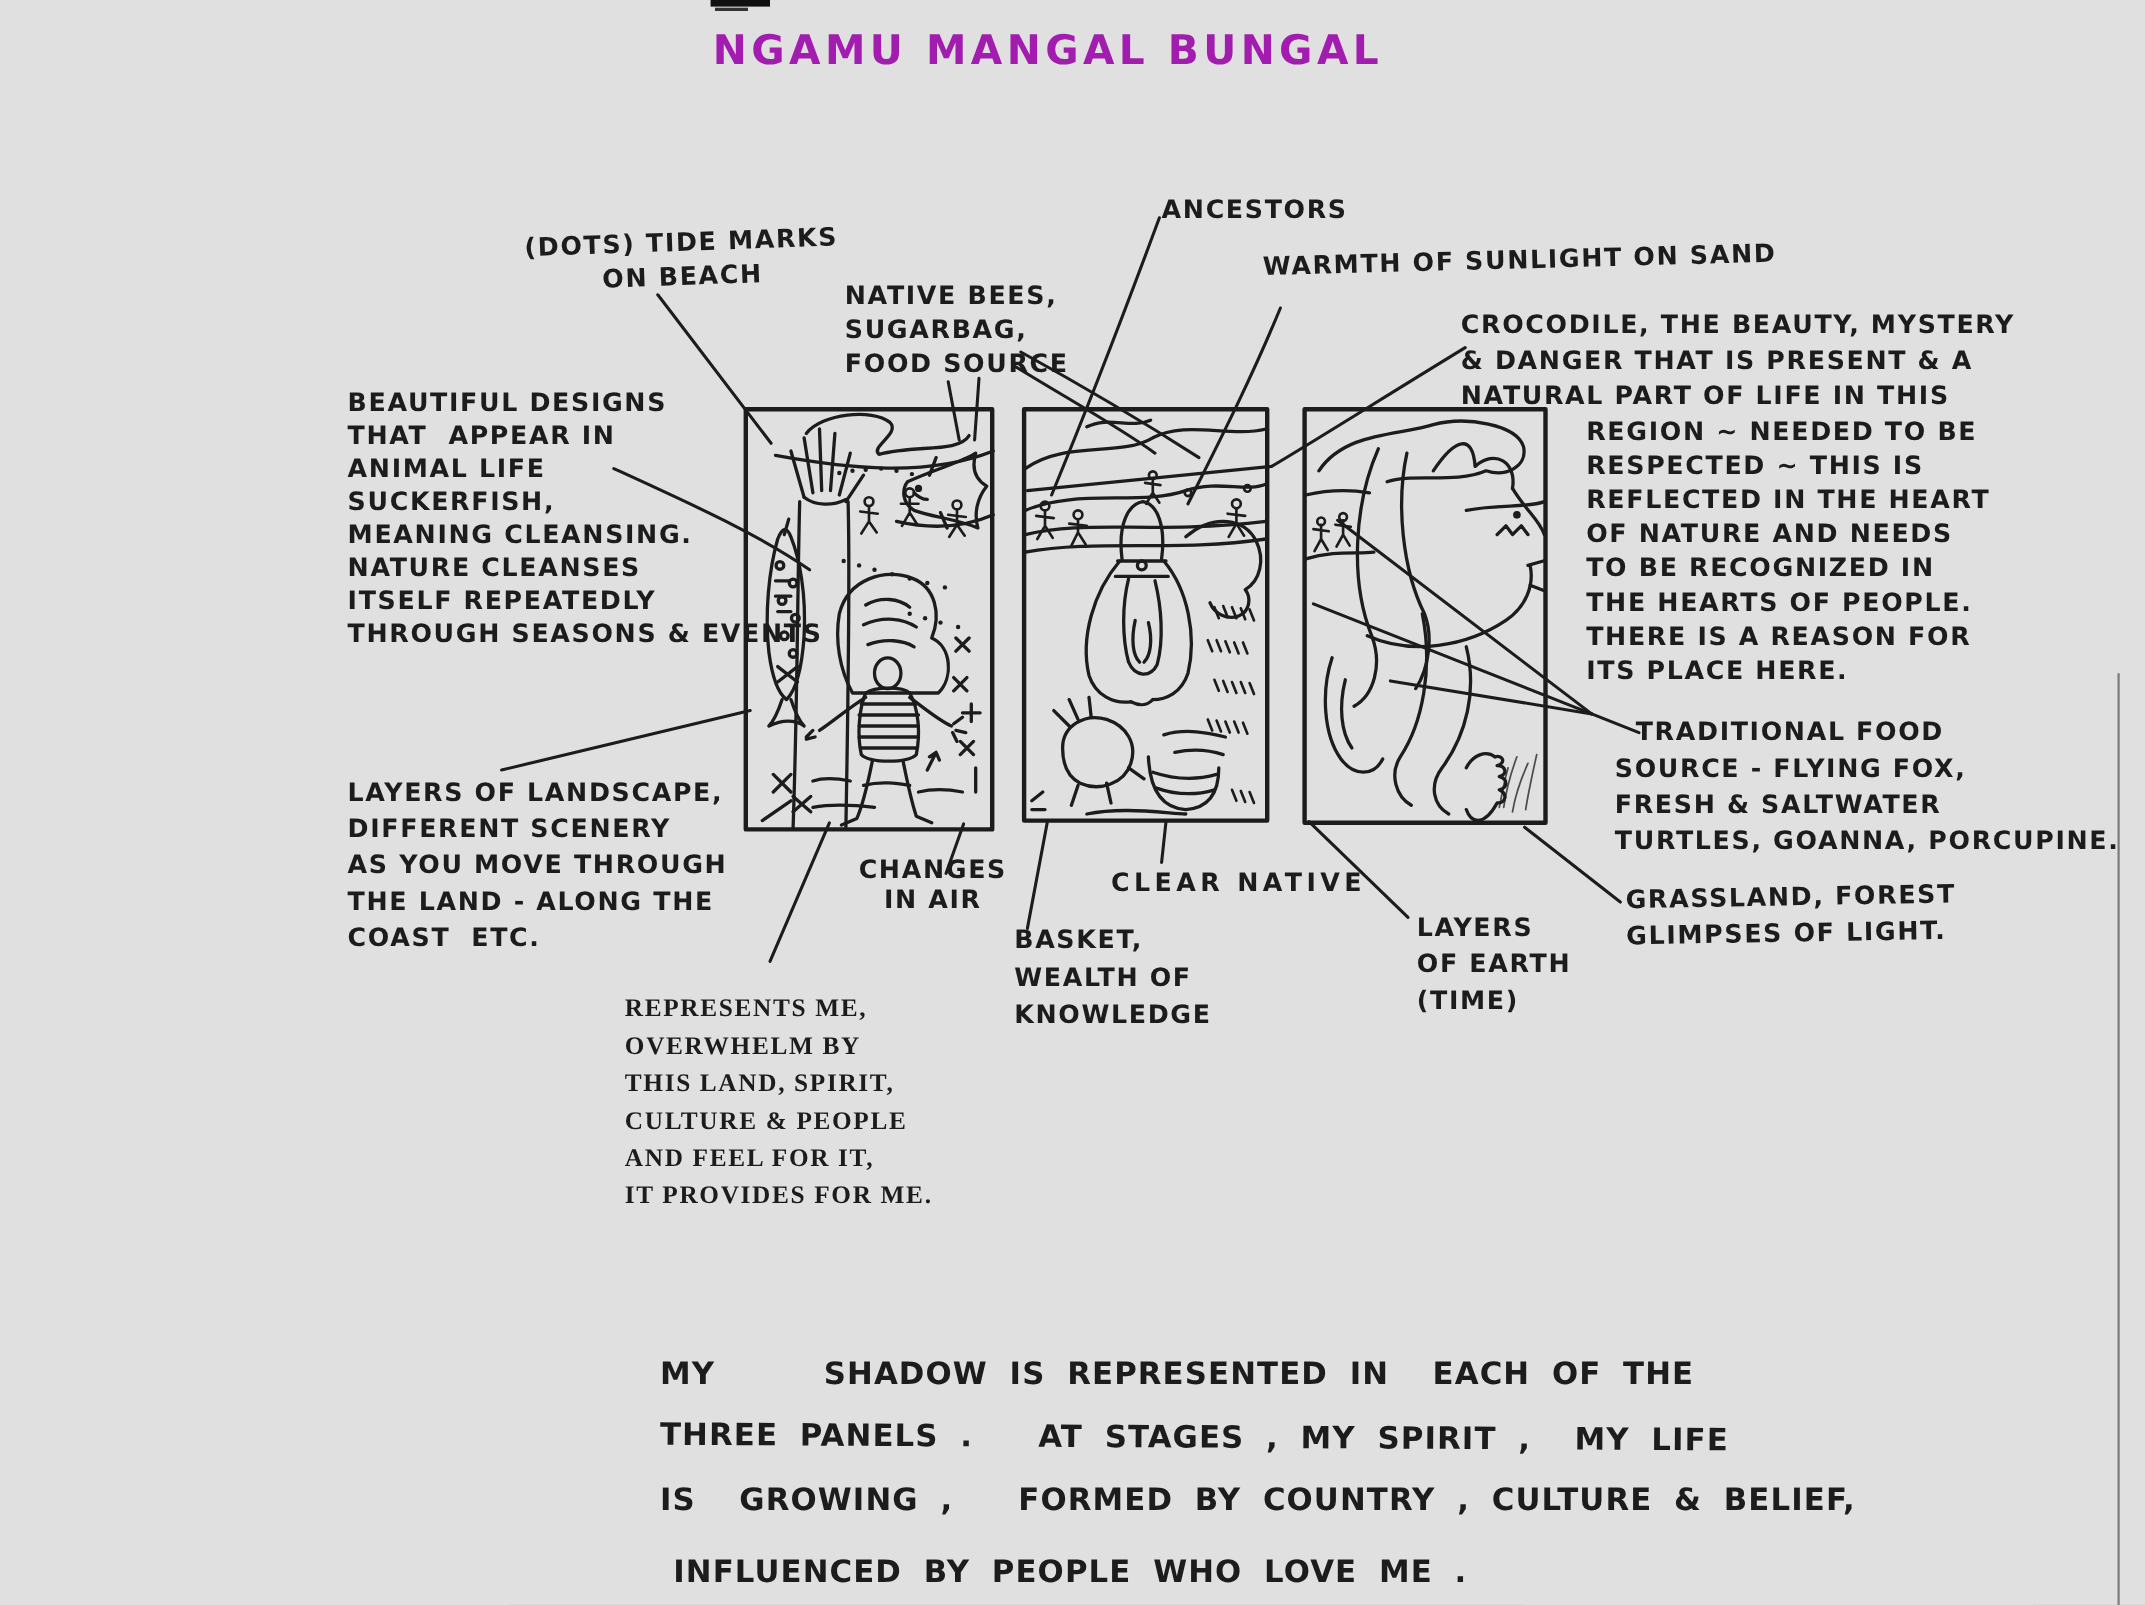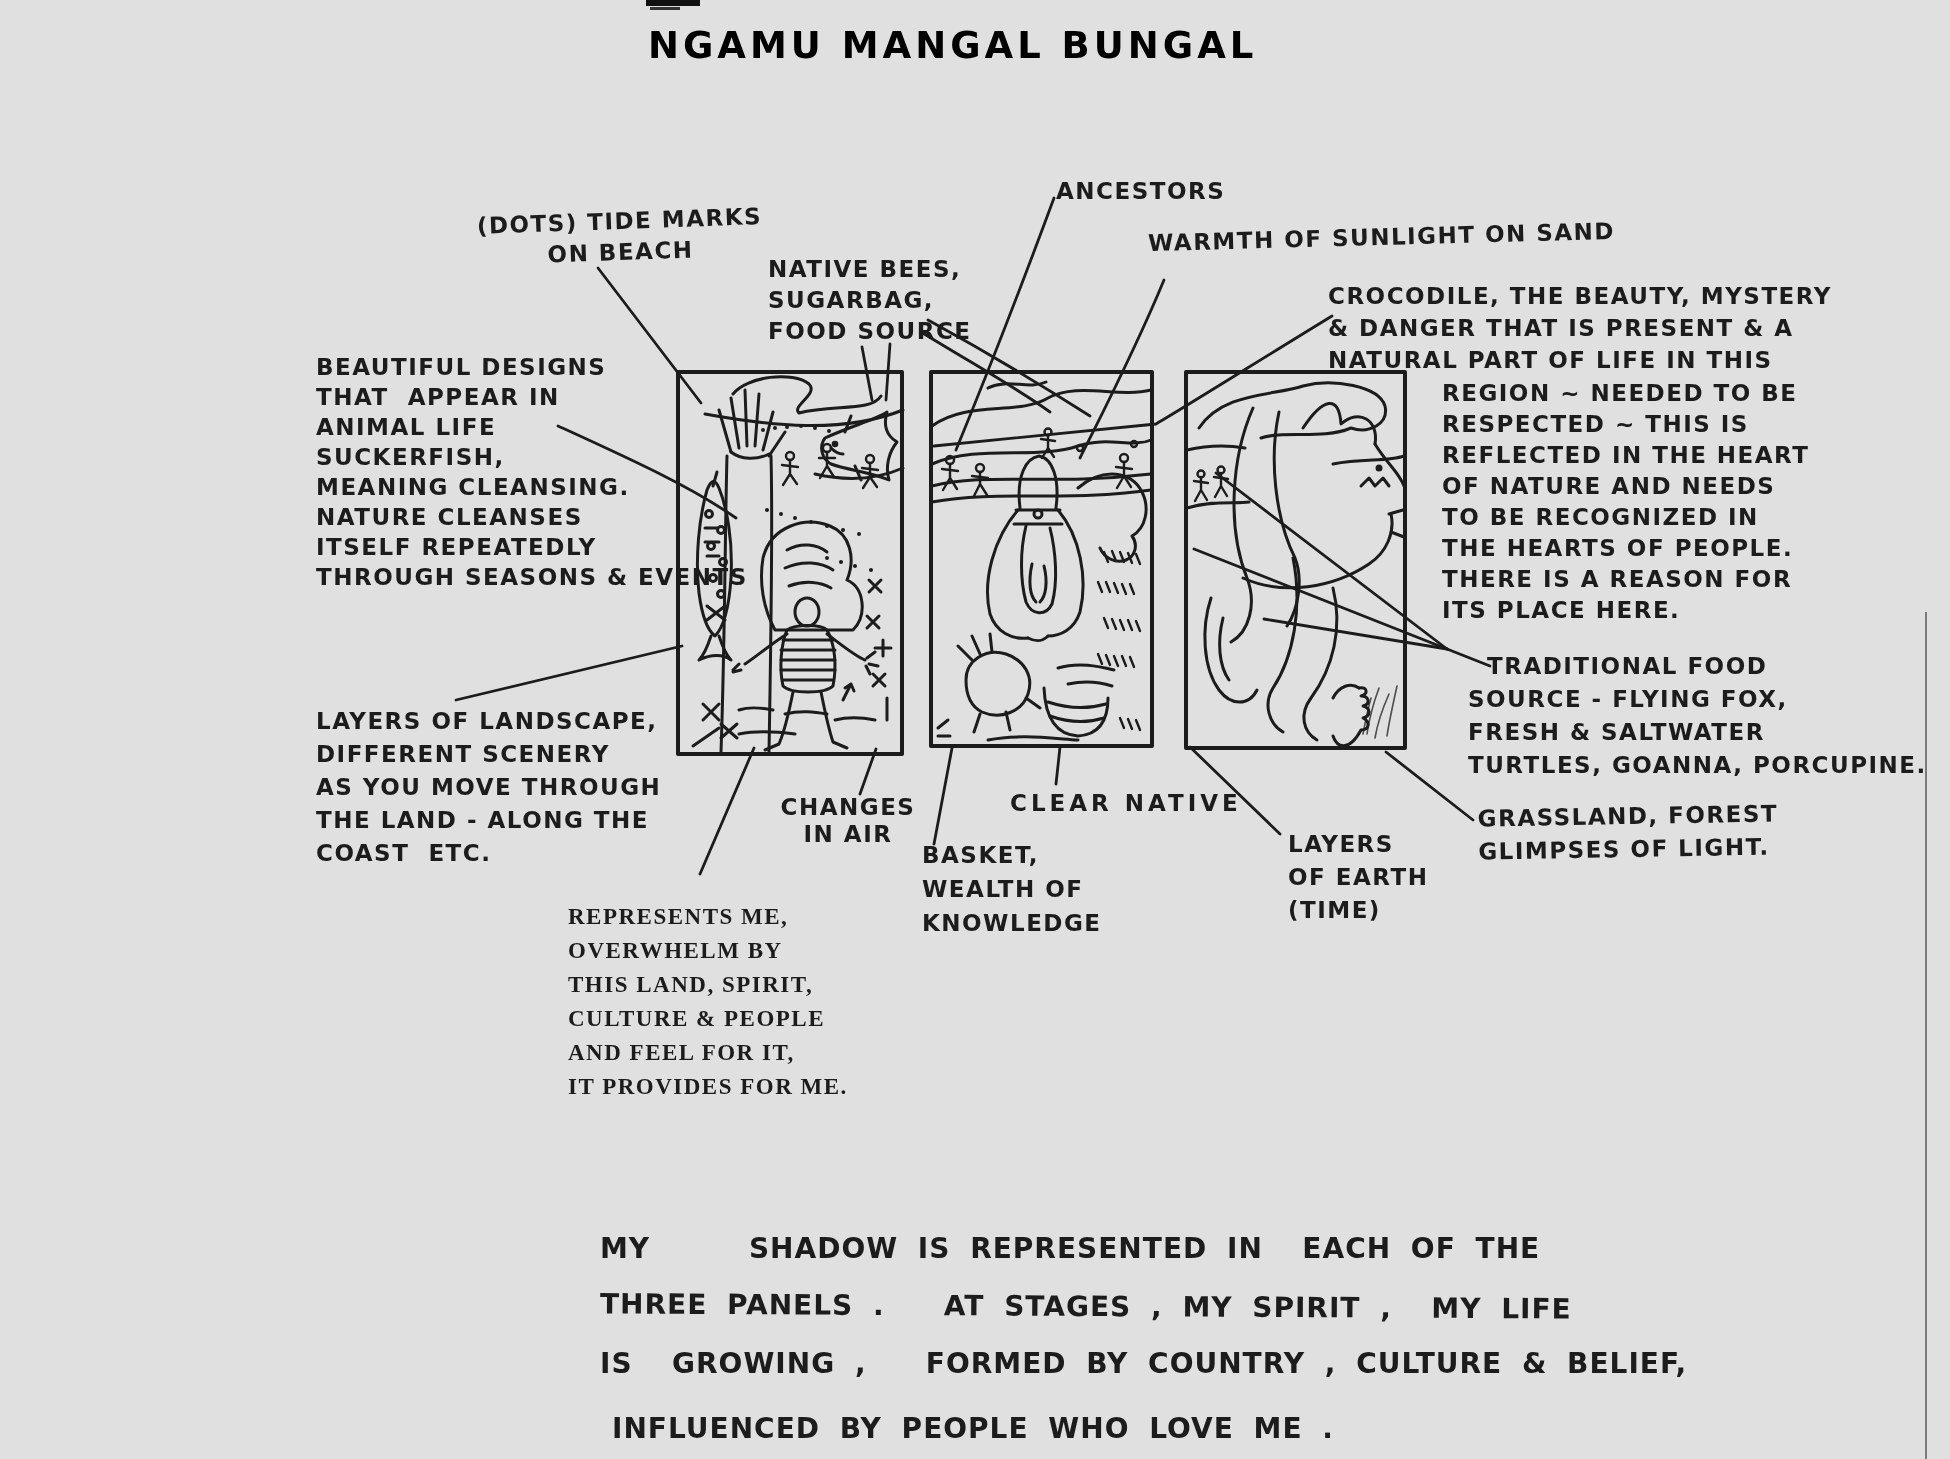--- a/index.html
+++ b/index.html
@@ -17,21 +17,21 @@
     font-weight:bold;
     letter-spacing:1.5px;
     line-height:31px;
     white-space:pre;
     color:#1c1c1c;
   }
   .center{text-align:center;}
   .title{
     position:absolute;left:648px;top:24px;
     font-size:37px;font-weight:bold;letter-spacing:4px;
-    white-space:pre;margin:0;color:#000000;
+    white-space:pre;margin:0;color:#a21caf;
   }
   .caption-line{
     position:absolute;
     font-size:28px;font-weight:bold;
     letter-spacing:1px;word-spacing:9px;
     white-space:pre;color:#1c1c1c;
   }
   svg{position:absolute;overflow:visible;}
   .ink{stroke:#1c1c1c;fill:none;stroke-linecap:round;stroke-linejoin:round;}
   .top-mark{position:absolute;left:646px;top:0;width:54px;height:6px;background:#111;}
@@ -282,21 +282,21 @@
 THE HEARTS OF PEOPLE.
 THERE IS A REASON FOR
 ITS PLACE HERE.</div>
 
   <div class="label" style="left:316px;top:705px;line-height:33px;">LAYERS OF LANDSCAPE,
 DIFFERENT SCENERY
 AS YOU MOVE THROUGH
 THE LAND - ALONG THE
 COAST  ETC.</div>
 
-  <div class="label center" style="left:768px;top:778px;width:160px;line-height:27px;margin-top:16px;">CHANGES
+  <div class="label center" style="left:768px;top:778px;width:160px;line-height:27px;">CHANGES
 IN AIR</div>
 
   <div class="label" style="left:1010px;top:788px;letter-spacing:4px;">CLEAR NATIVE</div>
 
   <div class="label" style="left:922px;top:838px;line-height:34px;">BASKET,
 WEALTH OF
 KNOWLEDGE</div>
 
   <div class="label" style="left:1468px;top:650px;line-height:33px;">  TRADITIONAL FOOD
 SOURCE - FLYING FOX,

